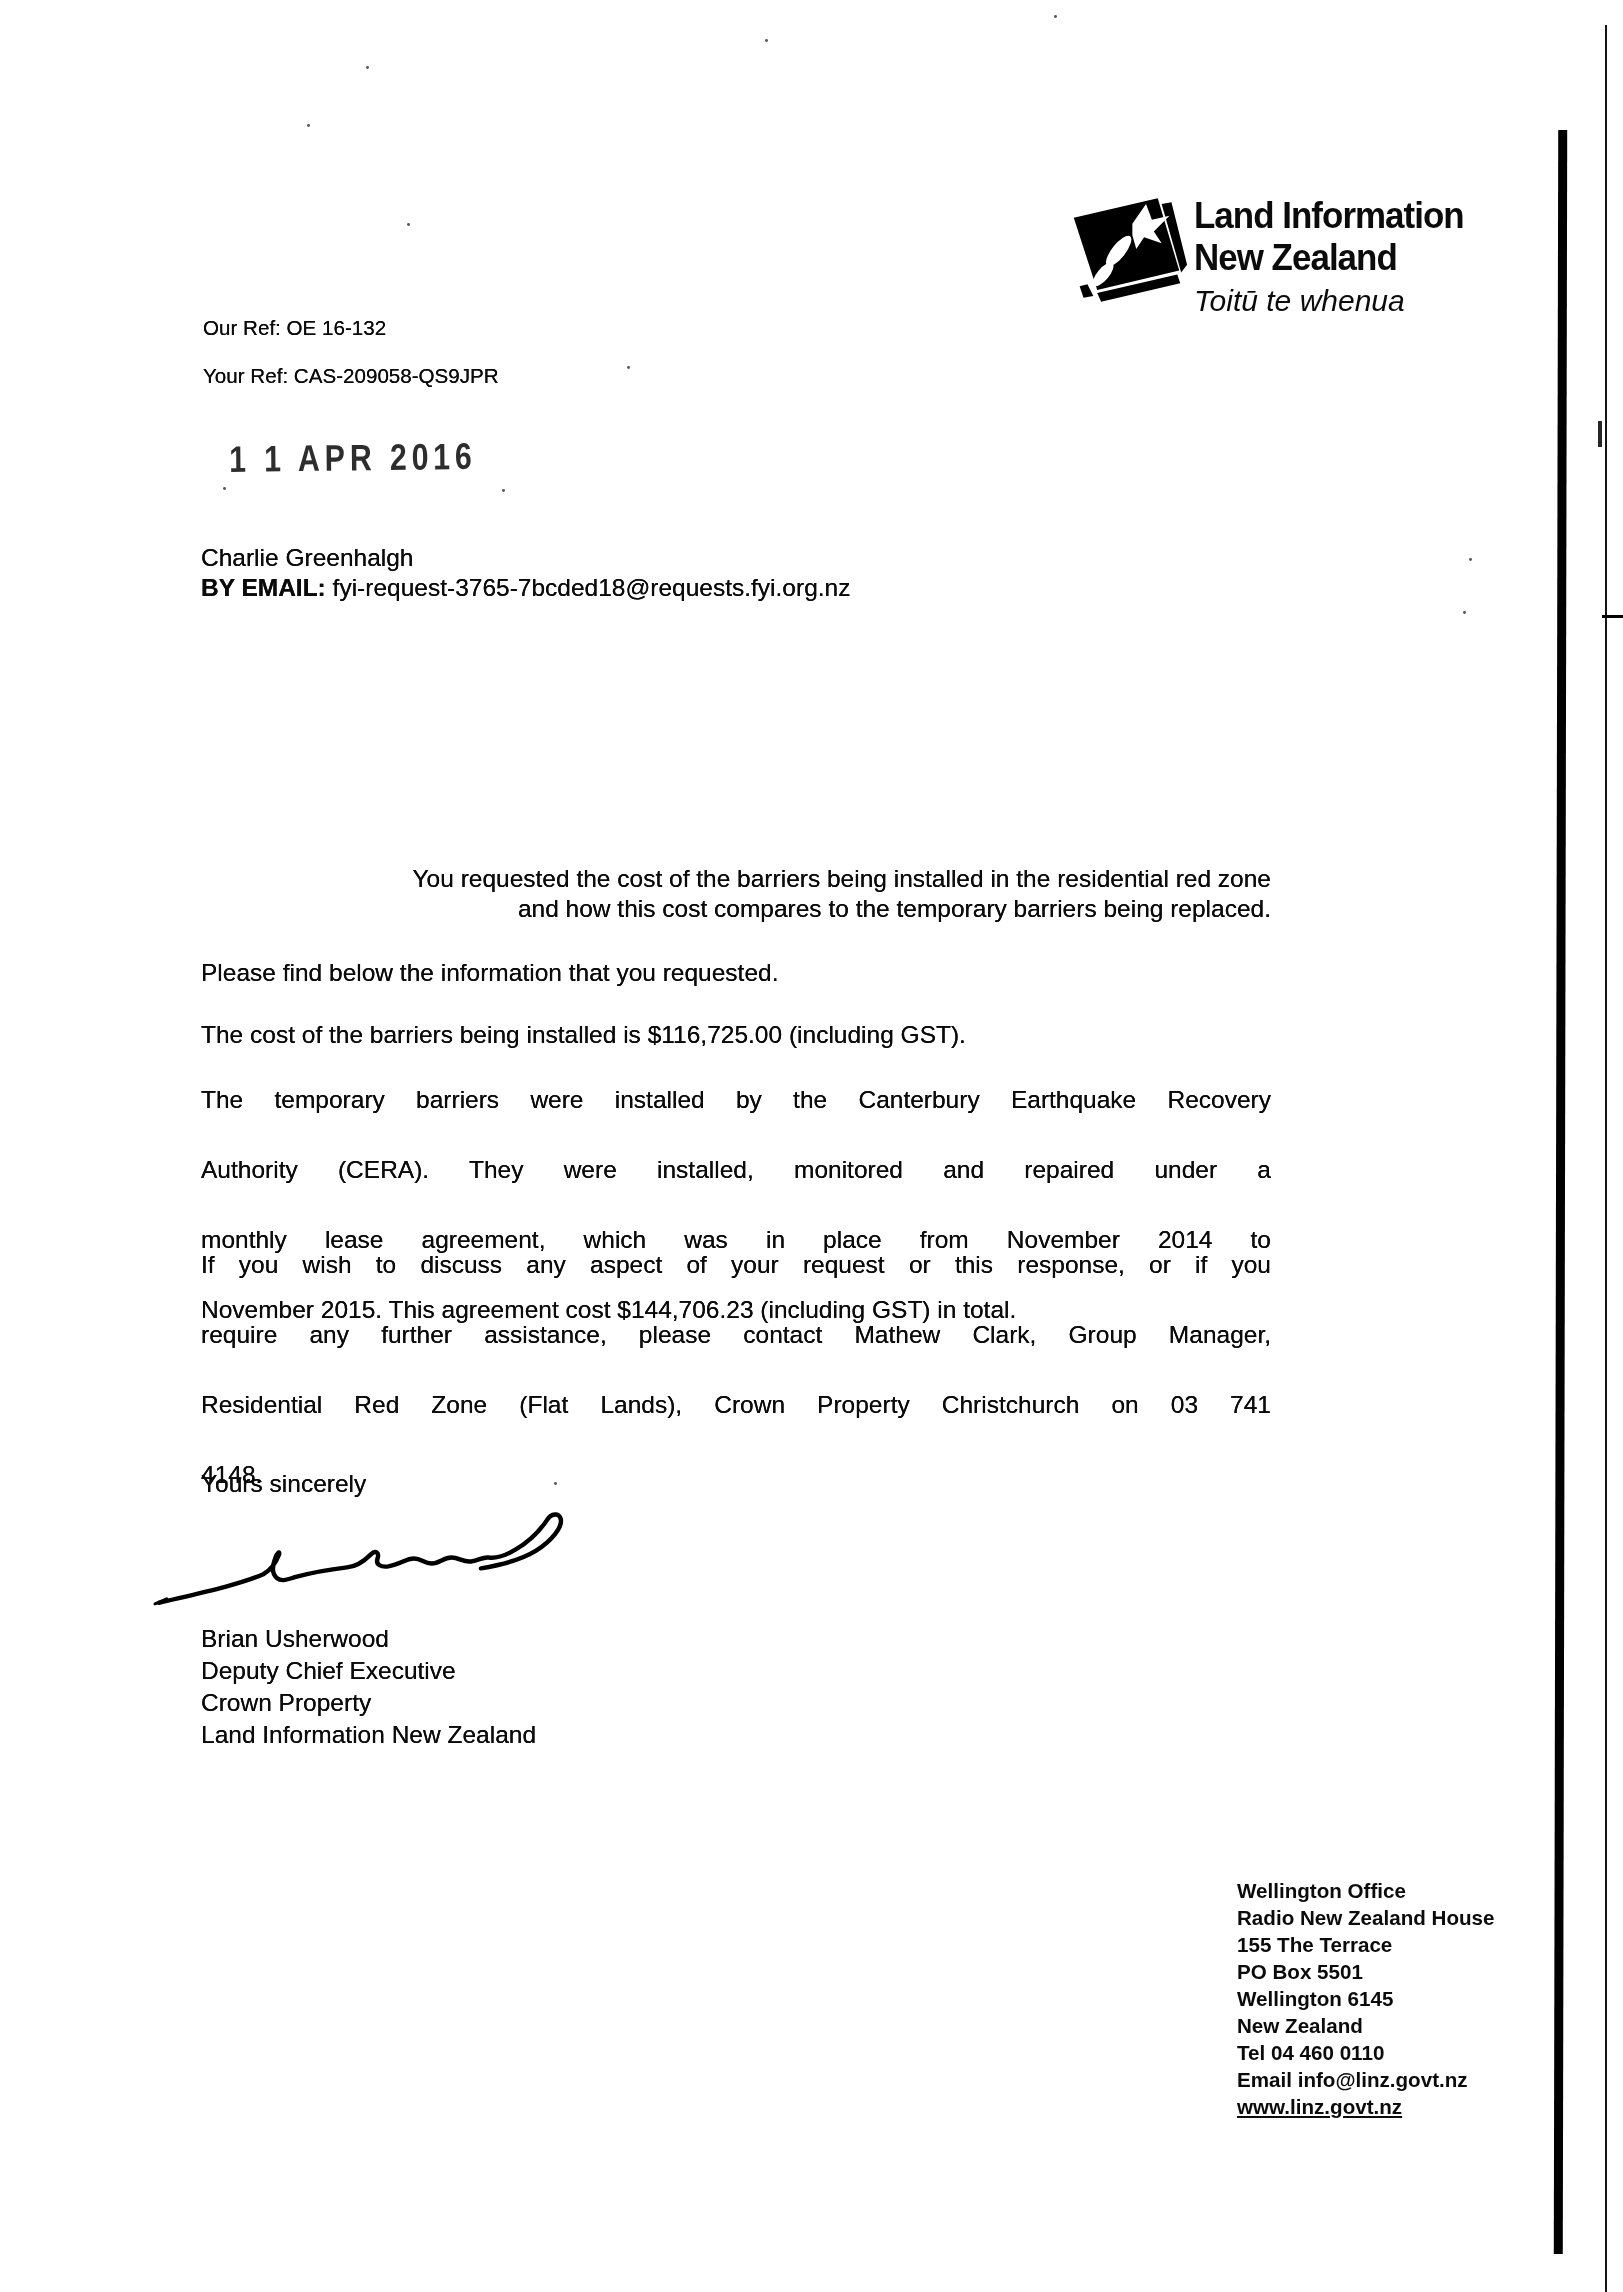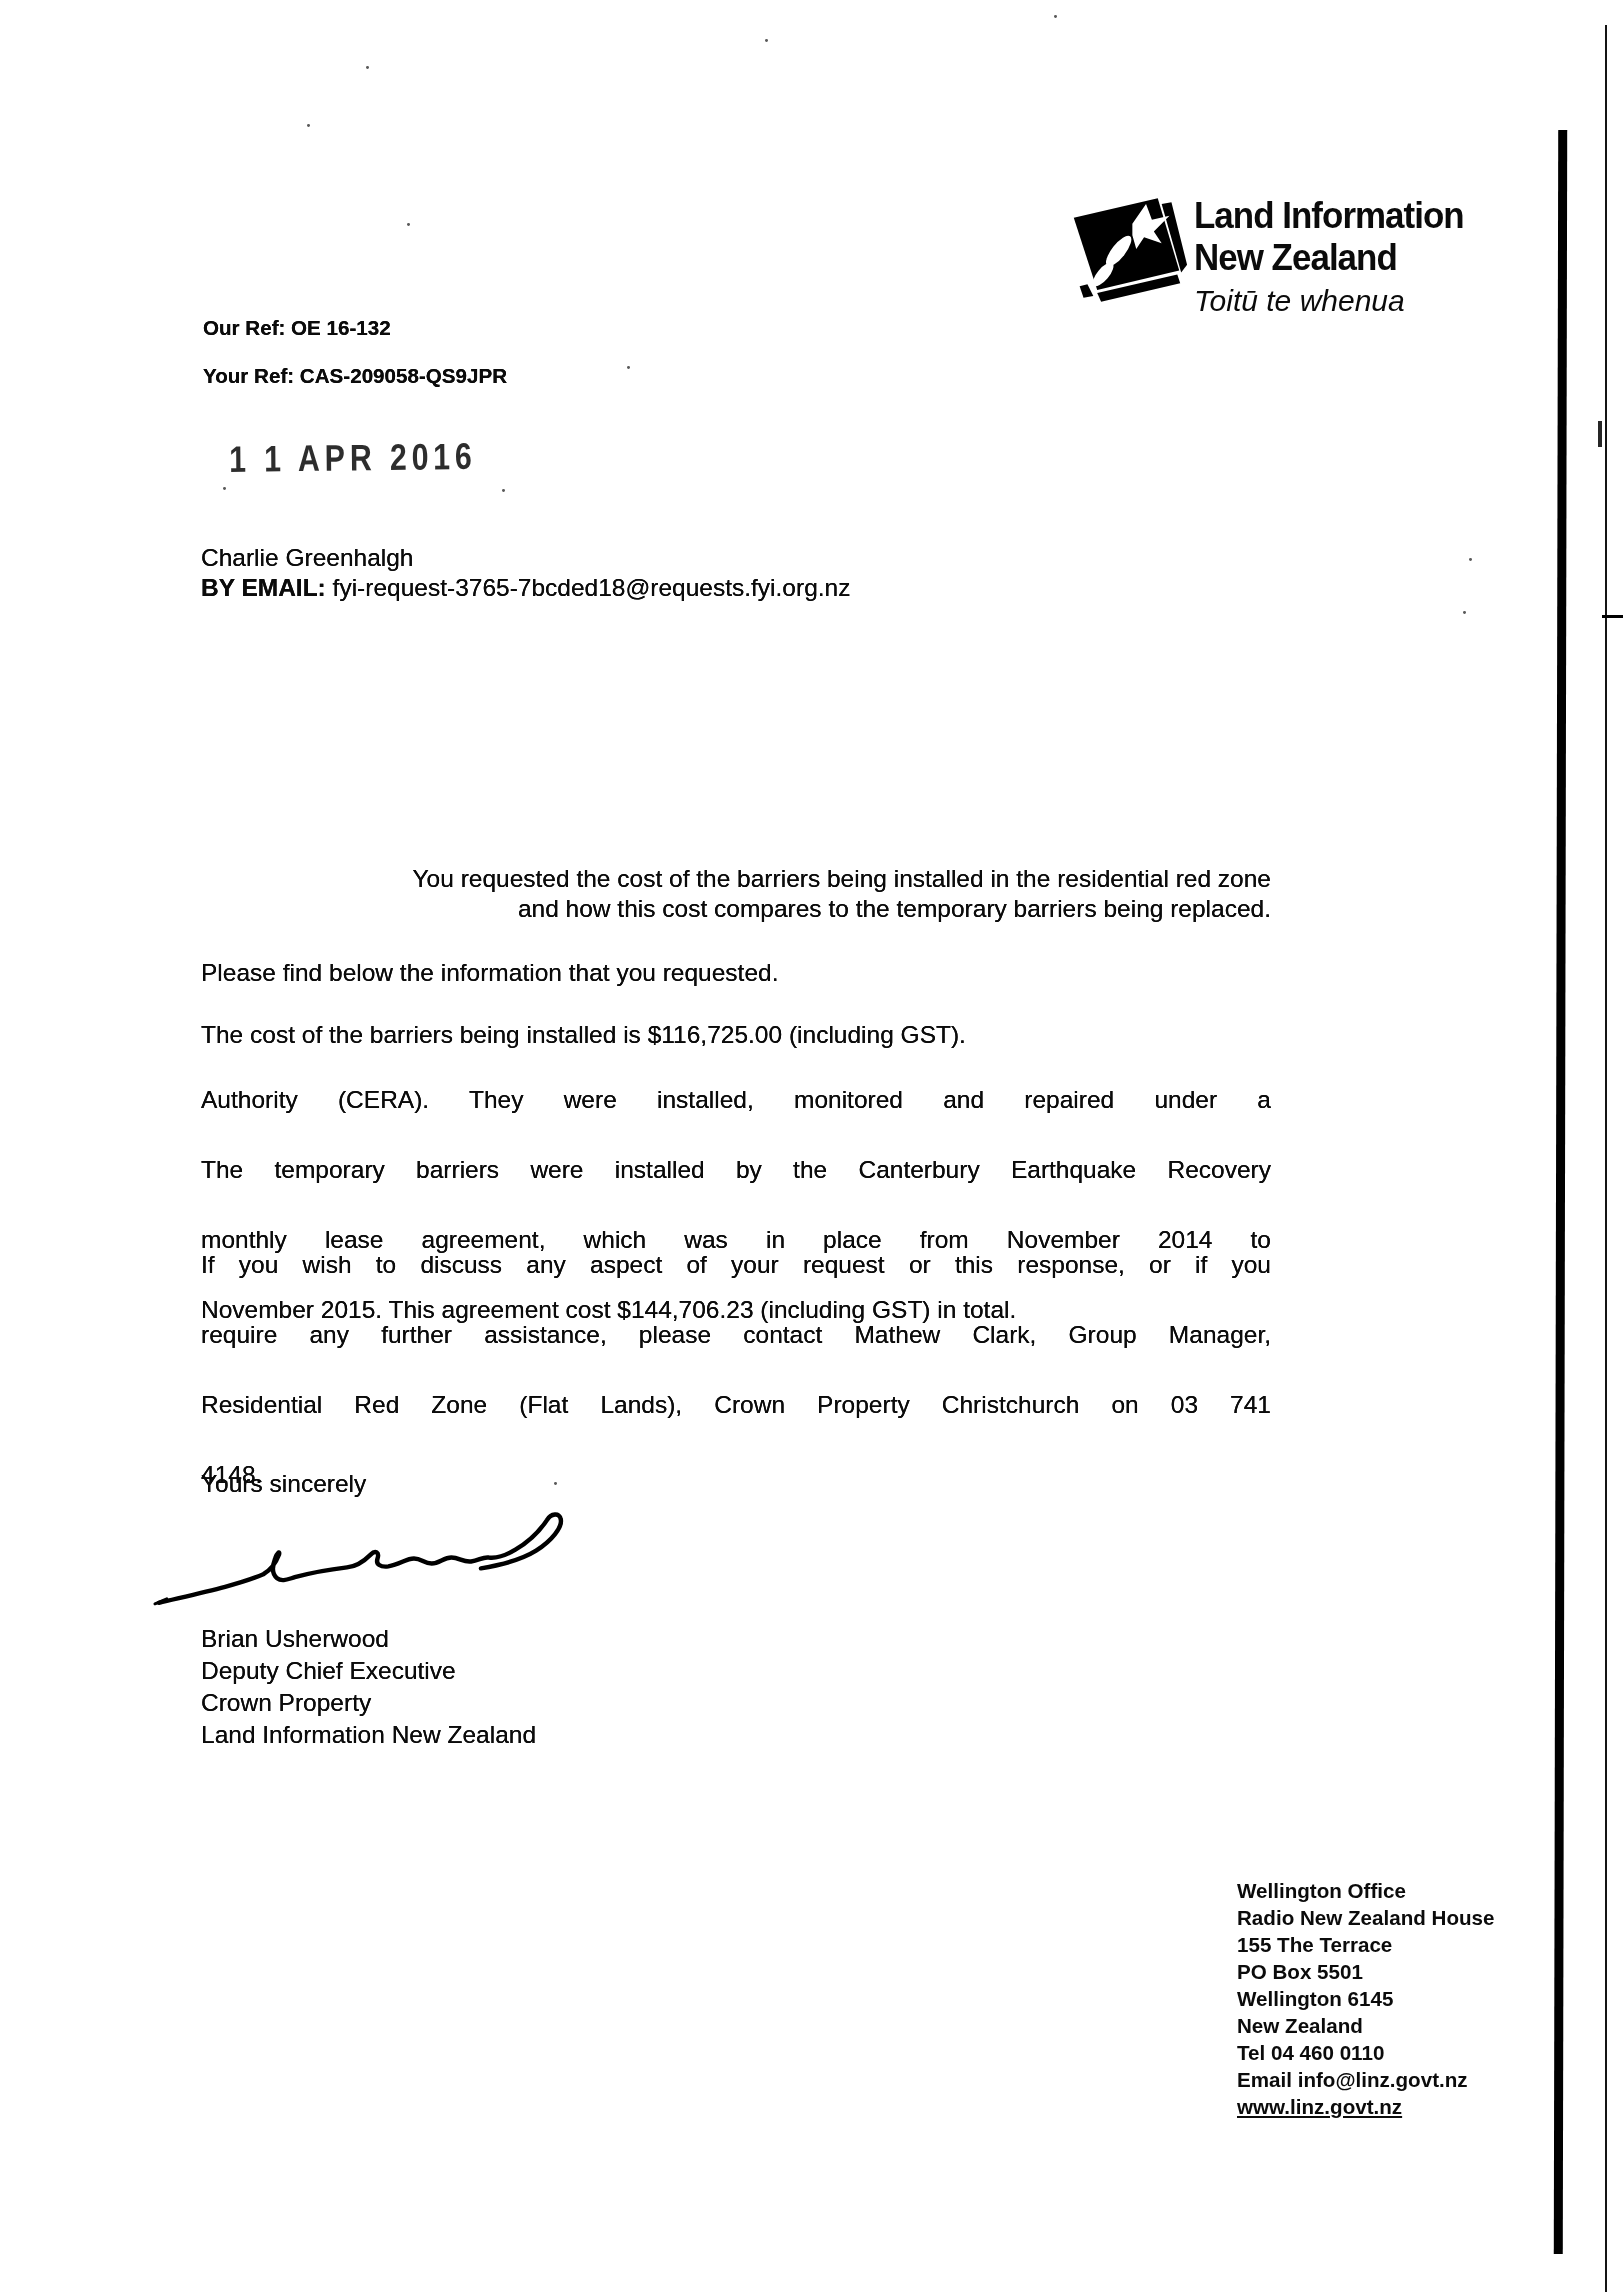--- a/index.html
+++ b/index.html
@@ -15,21 +15,21 @@
   }
   .abs { position: absolute; }
 
   
   .logo-icon { left: 1064px; top: 194px; width: 125px; height: 112px; }
   .logo-text { left: 1194px; top: 195px; line-height: 42px; }
   .org-line { font-size: 36px; font-weight: 700; letter-spacing: -1px; transform: scaleX(.97); transform-origin: left; white-space: nowrap; }
   .tagline { font-size: 30px; font-weight: 400; font-style: italic; letter-spacing: 0; margin-top: 1px; white-space: nowrap; }
 
   
-  .ref { left: 203px; font-size: 20.6px; font-weight: 700; white-space: nowrap; text-shadow: 0 0 0.5px currentColor; }
+  .ref { left: 203px; font-size: 20.6px; font-weight: 400; white-space: nowrap; text-shadow: 0 0 0.5px currentColor; }
   .ref-our  { top: 316px; }
   .ref-your { top: 364px; }
 
   
   .stamp {
     left: 229px; top: 439px;
     font-size: 37px; font-weight: 600; letter-spacing: 5.9px;
     white-space: nowrap;
     transform: scaleX(.82) rotate(-.6deg); transform-origin: left top;
     opacity: .88; color: #111;
@@ -118,22 +118,22 @@
 
   <div class="abs col bodytext p2 lh31">
     <div class="bline line">Please find below the information that you requested.</div>
   </div>
 
   <div class="abs col bodytext p3 lh31">
     <div class="bline line">The cost of the barriers being installed is $116,725.00 (including GST).</div>
   </div>
 
   <div class="abs col bodytext p4 lh36">
+    <div class="bline jline">The temporary barriers were installed by the Canterbury Earthquake Recovery</div>
     <div class="bline jline">Authority (CERA). They were installed, monitored and repaired under a</div>
-    <div class="bline jline">The temporary barriers were installed by the Canterbury Earthquake Recovery</div>
     <div class="bline jline">monthly lease agreement, which was in place from November 2014 to</div>
     <div class="bline line">November 2015. This agreement cost $144,706.23 (including GST) in total.</div>
   </div>
 
   <div class="abs col bodytext p5 lh36">
     <div class="bline jline">If you wish to discuss any aspect of your request or this response, or if you</div>
     <div class="bline jline">require any further assistance, please contact Mathew Clark, Group Manager,</div>
     <div class="bline jline">Residential Red Zone (Flat Lands), Crown Property Christchurch on 03 741</div>
     <div class="bline line">4148.</div>
   </div>

